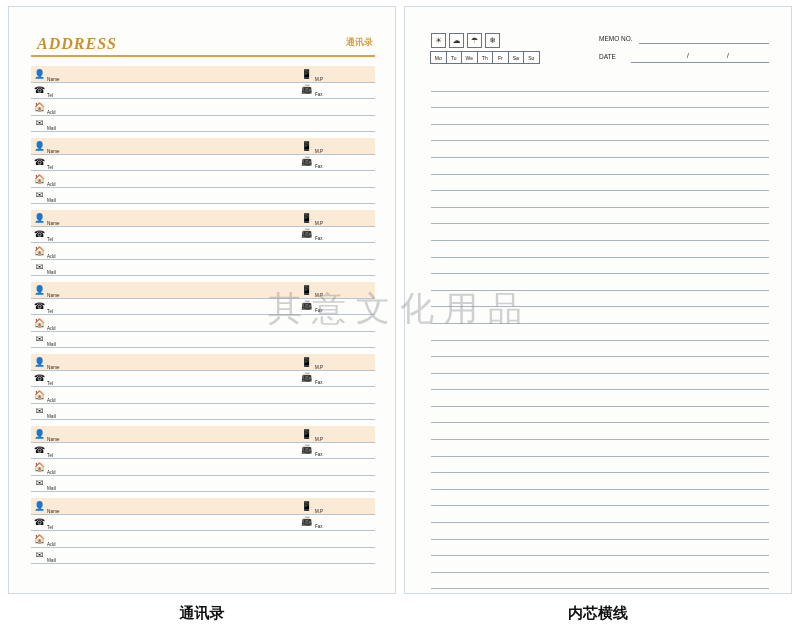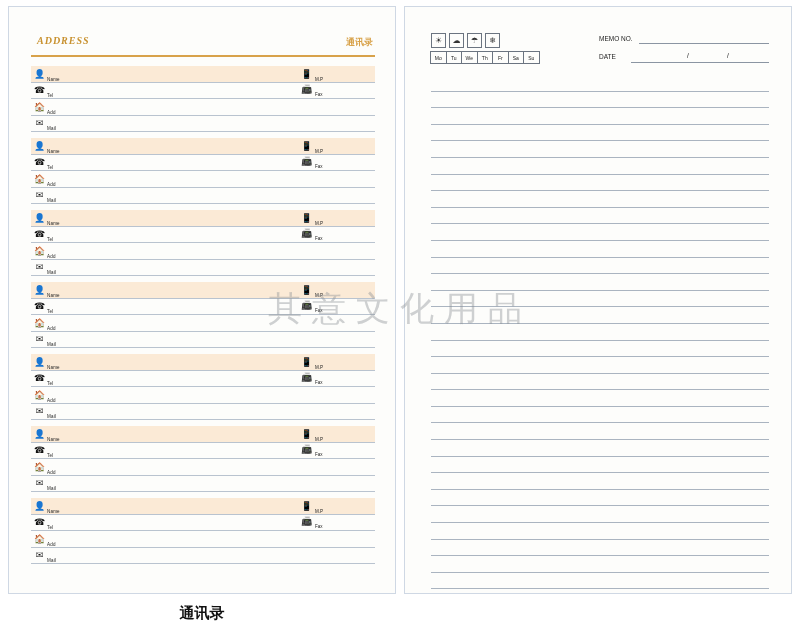--- a/index.html
+++ b/index.html
@@ -26,21 +26,21 @@
   
   .addr-inner{position:absolute;left:22px;top:26px;width:344px;height:540px;}
   .addr-head{
     position:relative;height:22px;
     border-bottom:2px solid #d8a24a;
   }
   .addr-title{
     position:absolute;left:6px;top:2px;
     font-family:"Liberation Serif", serif;
     font-style:italic;font-weight:bold;
-    font-size:10px;letter-spacing:1px;color:#c8912f;
+    font-size:16px;letter-spacing:1px;color:#c8912f;
   }
   .addr-title-cn{
     position:absolute;right:2px;top:3px;
     font-size:9px;font-weight:bold;color:#d8a24a;
   }
 
   .block{position:relative;margin-top:9px;height:63px;}
   .row{
     position:relative;height:15.5px;
     border-bottom:1px solid #b9c3cf;
@@ -410,14 +410,15 @@
         <div class="mline"></div>
         <div class="mline"></div>
       </div>
 
     </div>
   </div>
 
   <div class="watermark">其意文化用品</div>
 
   <div class="caption cap-left">通讯录</div>
+  <div class="caption cap-right">内芯横线</div>
 
 </div>
 
 </body></html>

